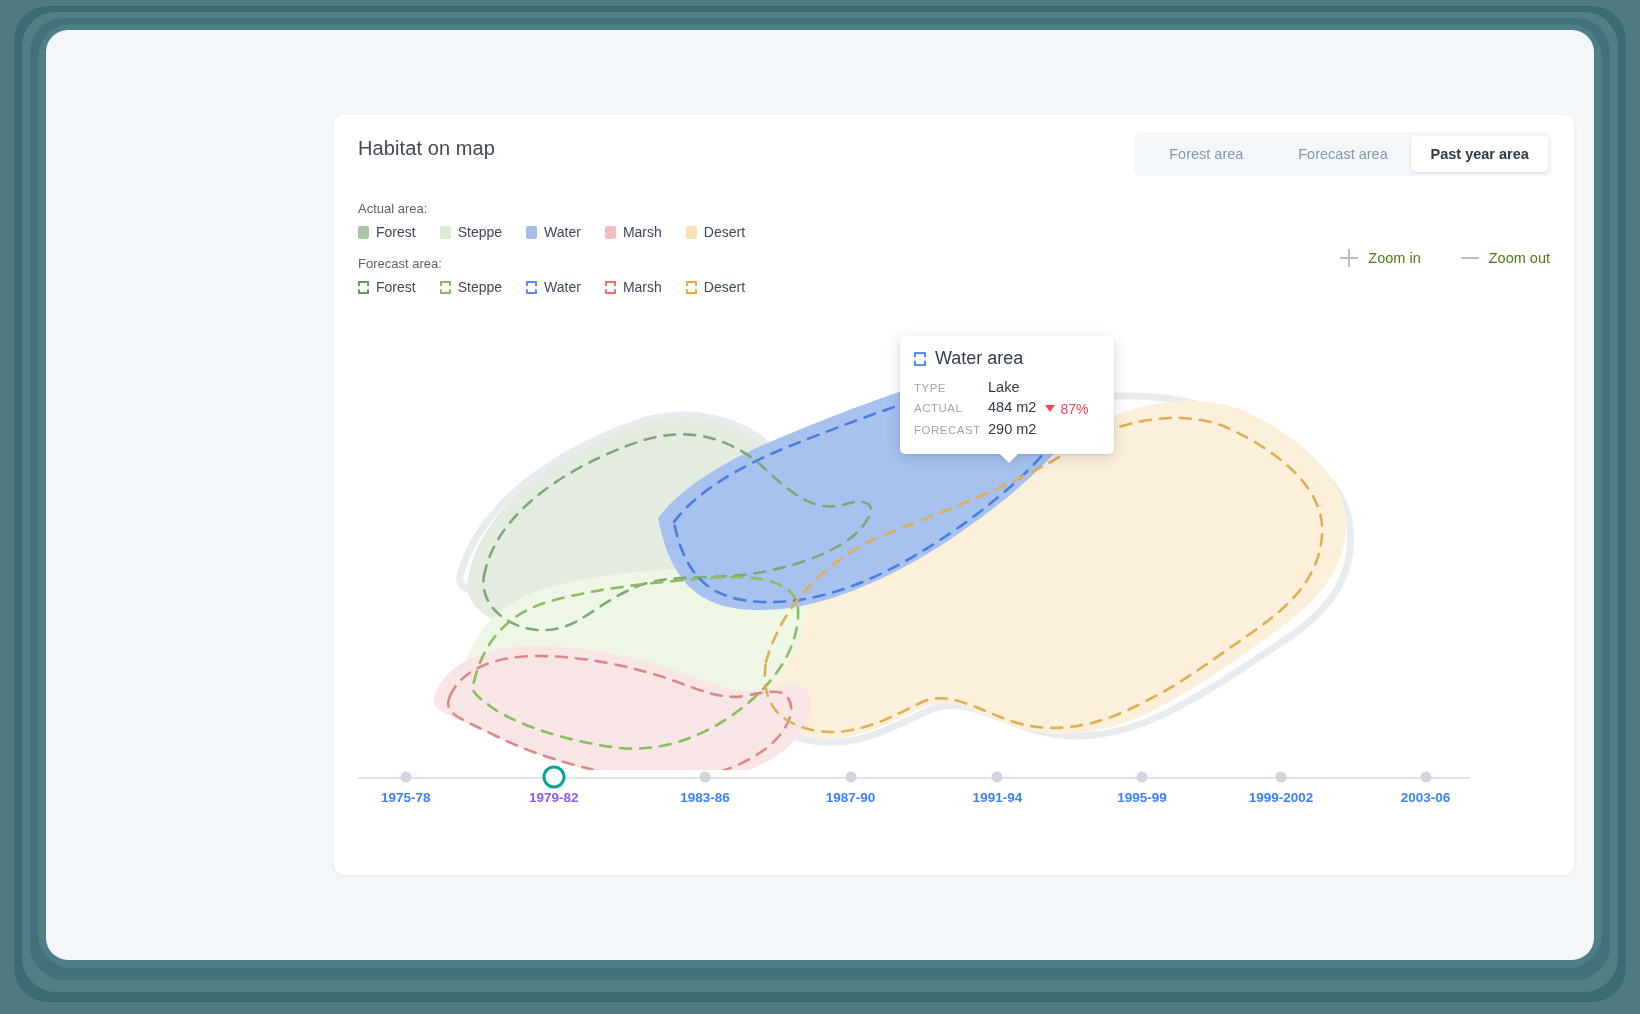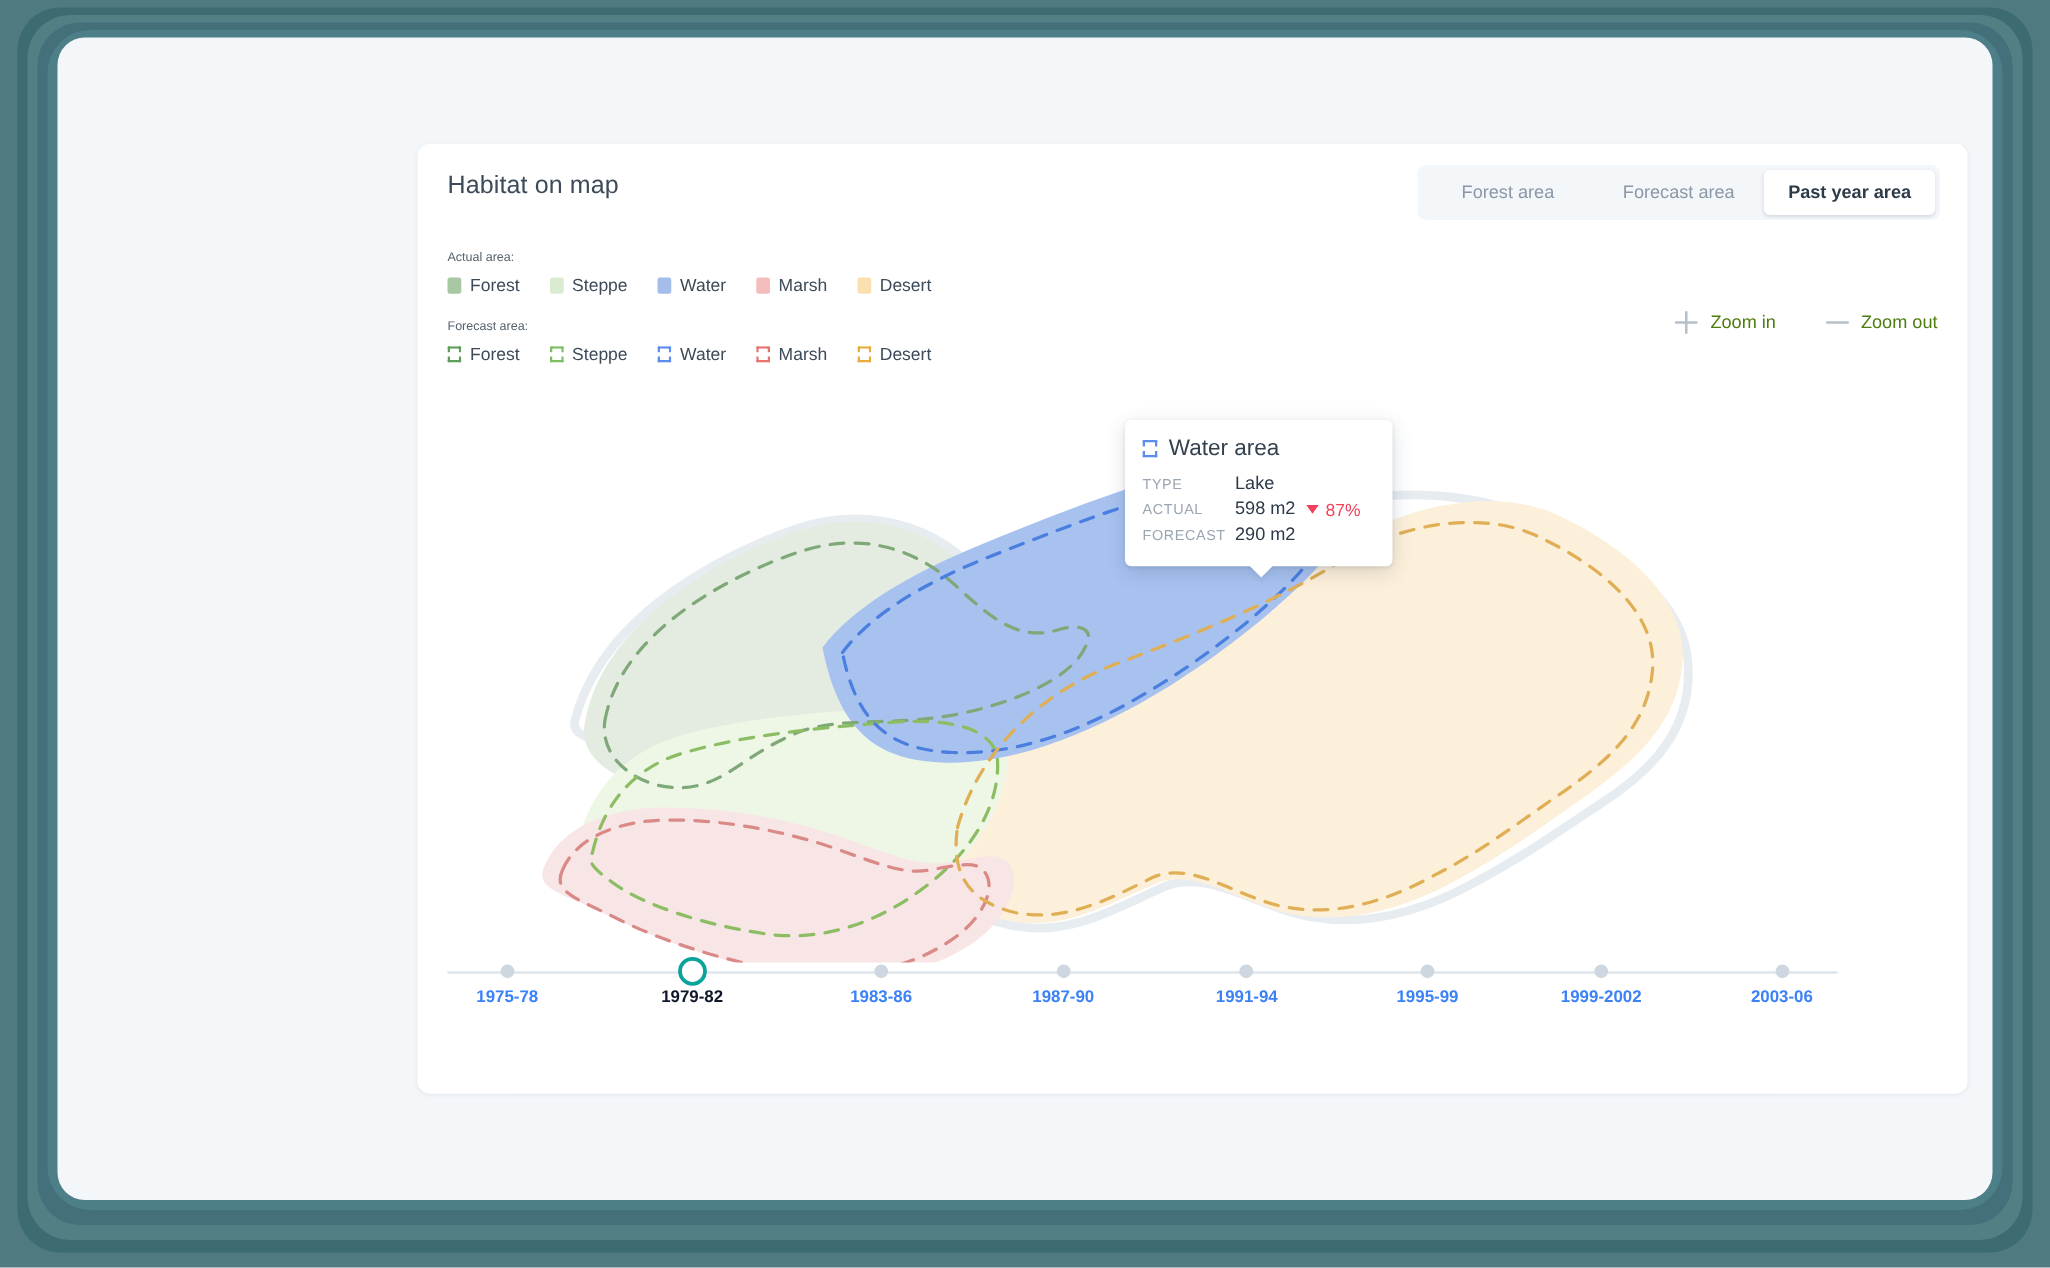--- a/index.html
+++ b/index.html
@@ -121,21 +121,21 @@
     color: #2c3a49;
     font-weight: 600;
     box-shadow: 0 1px 3px rgba(16,40,70,.13);
   }
 
   
   .legend-block { position: absolute; left: 24px; }
   .legend-block.actual   { top: 86px; }
   .legend-block.forecast { top: 141px; }
   .legend-caption {
-    font-size: 10px;
+    font-size: 13px;
     color: #55636f;
     margin-bottom: 8px;
   }
   .legend-items { display: flex; align-items: center; }
   .legend-item {
     display: flex;
     align-items: center;
     margin-right: 24px;
     font-size: 14px;
     color: #3c4a59;
@@ -308,21 +308,21 @@
     top: 18px;
     left: 50%;
     transform: translateX(-50%);
     font-size: 13.5px;
     color: #3b82f6;
     white-space: nowrap;
     font-weight: bold;
   }
   .tl-node.selected .tl-label {
     top: 24px;
-    color: #0f172a;
+    color: #8b5cf6;
     font-weight: 700;
   }
 </style>
 </head>
 <body>
 
 <div class="bezel bezel-1"></div>
 <div class="bezel bezel-2"></div>
 <div class="bezel bezel-3"></div>
 <div class="bezel bezel-4"></div>
@@ -475,21 +475,21 @@
         <span class="tt-sw" style="border-color: rgb(91, 141, 239);"></span>
         <span class="tt-title">Water area</span>
       </div>
       <div class="tt-rows">
         <div class="tt-row">
           <span class="tt-k">TYPE</span>
           <span class="tt-v">Lake</span>
         </div>
         <div class="tt-row">
           <span class="tt-k">ACTUAL</span>
-          <span class="tt-v">598 m2</span>
+          <span class="tt-v">484 m2</span>
           <span class="tt-delta">
             <i class="tri-down"></i>
             <span>87%</span>
           </span>
         </div>
         <div class="tt-row">
           <span class="tt-k">FORECAST</span>
           <span class="tt-v">290 m2</span>
         </div>
       </div>

